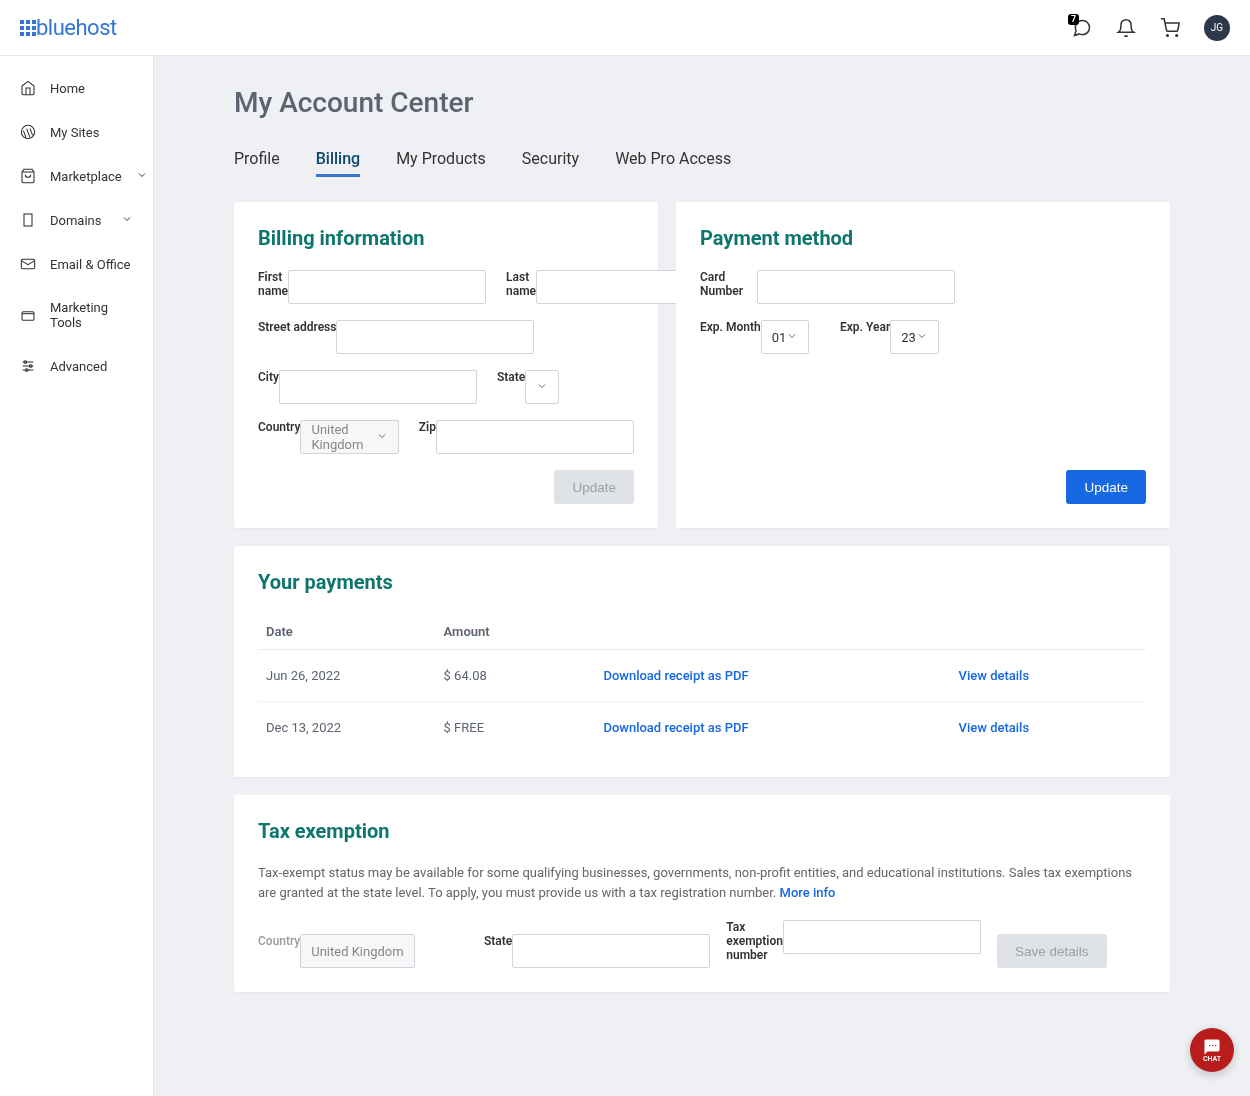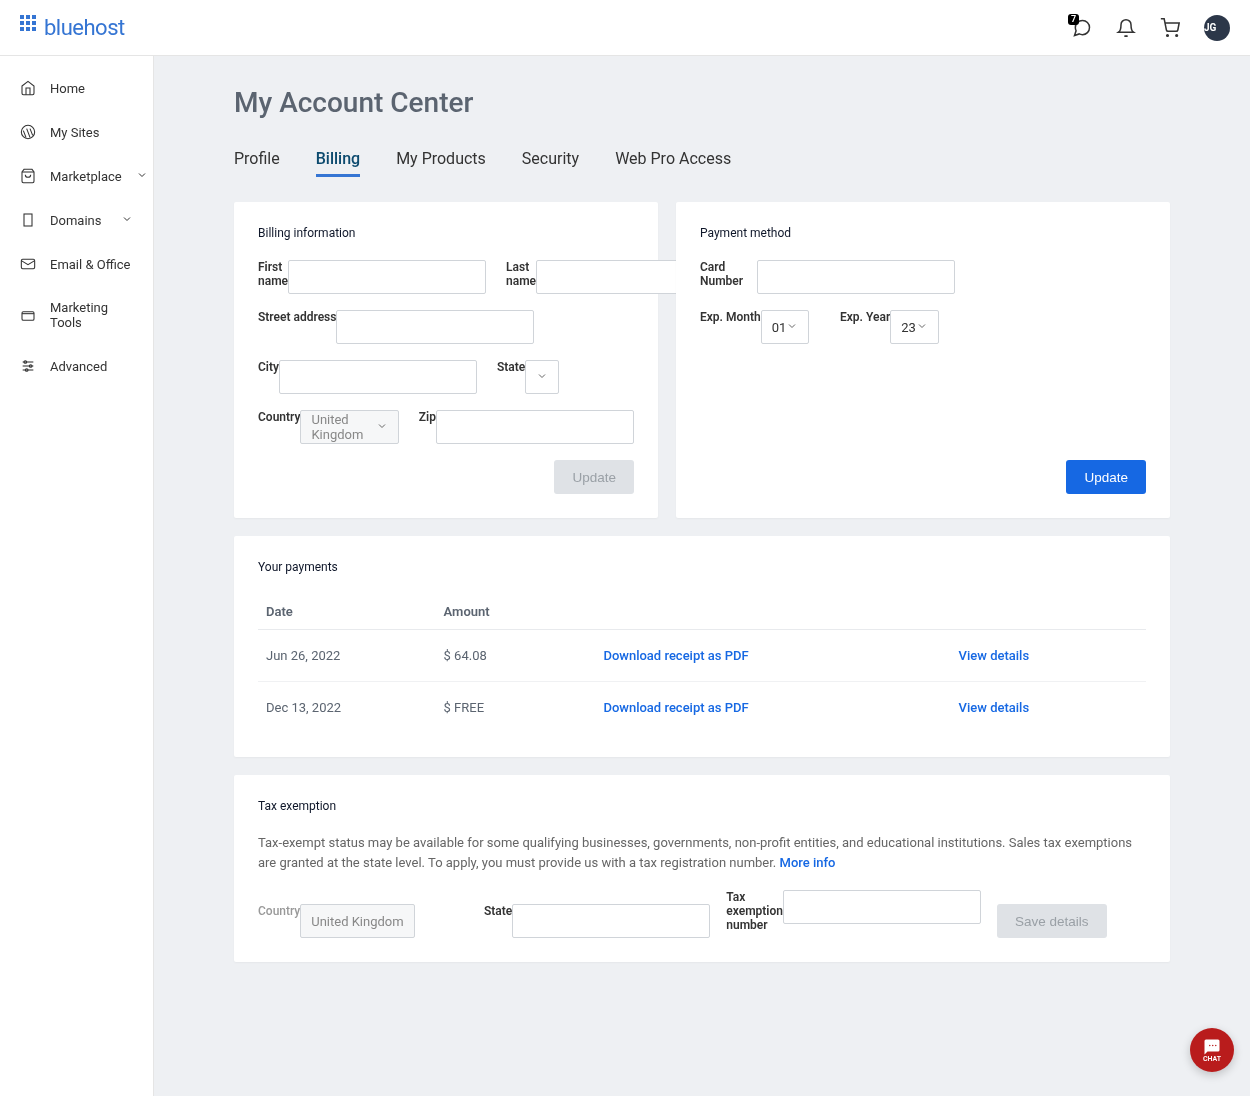--- a/index.html
+++ b/index.html
@@ -13,42 +13,42 @@
   .header {
     height: 56px;
     border-bottom: 1px solid #e5e5e5;
     display: flex;
     align-items: center;
     justify-content: space-between;
     padding: 0 20px;
   }
   .logo {
     display: flex;
-    align-items: flex-start;
-    gap: 8px;
+    align-items: center;
+    gap: 0;
   }
   .logo-grid {
     display: grid;
     grid-template-columns: repeat(3, 4px);
     grid-gap: 2px;
   }
   .logo-grid span { width: 4px; height: 4px; background: #3575d3; }
   .logo-text { color: #3575d3; font-size: 22px; font-weight: 400; letter-spacing: -0.5px; }
   .header-actions { display: flex; align-items: center; gap: 24px; }
   .header-icon { width: 20px; height: 20px; color: #333; position: relative; cursor: pointer; }
   .header-icon svg { width: 20px; height: 20px; stroke: #333; fill: none; stroke-width: 1.8; }
   .badge {
     position: absolute; top: -4px; left: -4px;
     background: #000; color: #fff; font-size: 9px;
     border-radius: 3px; padding: 0 3px; line-height: 11px; font-weight: 600;
   }
   .avatar {
     width: 26px; height: 26px; border-radius: 50%;
-    background: #2c3749; color: #fff; font-size: 10px; font-weight: 700;
-    display: flex; align-items: center; justify-content: flex-start;
+    background: #2c3749; color: #fff; font-size: 10px; font-weight: 400;
+    display: flex; align-items: center; justify-content: center;
   }
   .layout { display: flex; min-height: calc(100vh - 56px); }
   .sidebar {
     width: 154px; background: #fff; border-right: 1px solid #e5e5e5;
     padding-top: 10px;
   }
   .nav-item {
     display: flex; align-items: center; gap: 14px;
     padding: 14px 20px; font-size: 13px; color: #333;
     cursor: pointer; position: relative;
@@ -66,21 +66,21 @@
   }
   .tab { padding: 6px 0; color: #333; cursor: pointer; }
   .tab.active { color: #0c4a6e; border-bottom: 3px solid #3575d3; font-weight: 500; }
   .row-cards { display: flex; gap: 18px; margin-bottom: 18px; }
   .card {
     background: #fff; border-radius: 2px; padding: 24px;
     box-shadow: 0 1px 2px rgba(0,0,0,0.04);
   }
   .card.billing { width: 424px; }
   .card.payment { flex: 1; display: flex; flex-direction: column; }
-  .card-title { font-size: 12px; font-weight: 400; color: #0f172a; margin: 0 0 20px; }
+  .card-title { font-size: 20px; font-weight: 700; color: #0f766e; margin: 0 0 20px; }
   .form-row { display: flex; gap: 20px; margin-bottom: 16px; }
   .form-group { flex: 1; display: flex; flex-direction: row; }
   .form-label { font-size: 12px; color: #333; font-weight: 600; margin-bottom: 6px; }
   .form-label.muted { color: #999; font-weight: 500; }
   input.text-input, .select {
     height: 34px; border: 1px solid #d0d4d9; border-radius: 2px;
     padding: 0 10px; font-size: 13px; background: #fff; color: #333;
   }
   .select {
     display: flex; align-items: center; justify-content: space-between;

